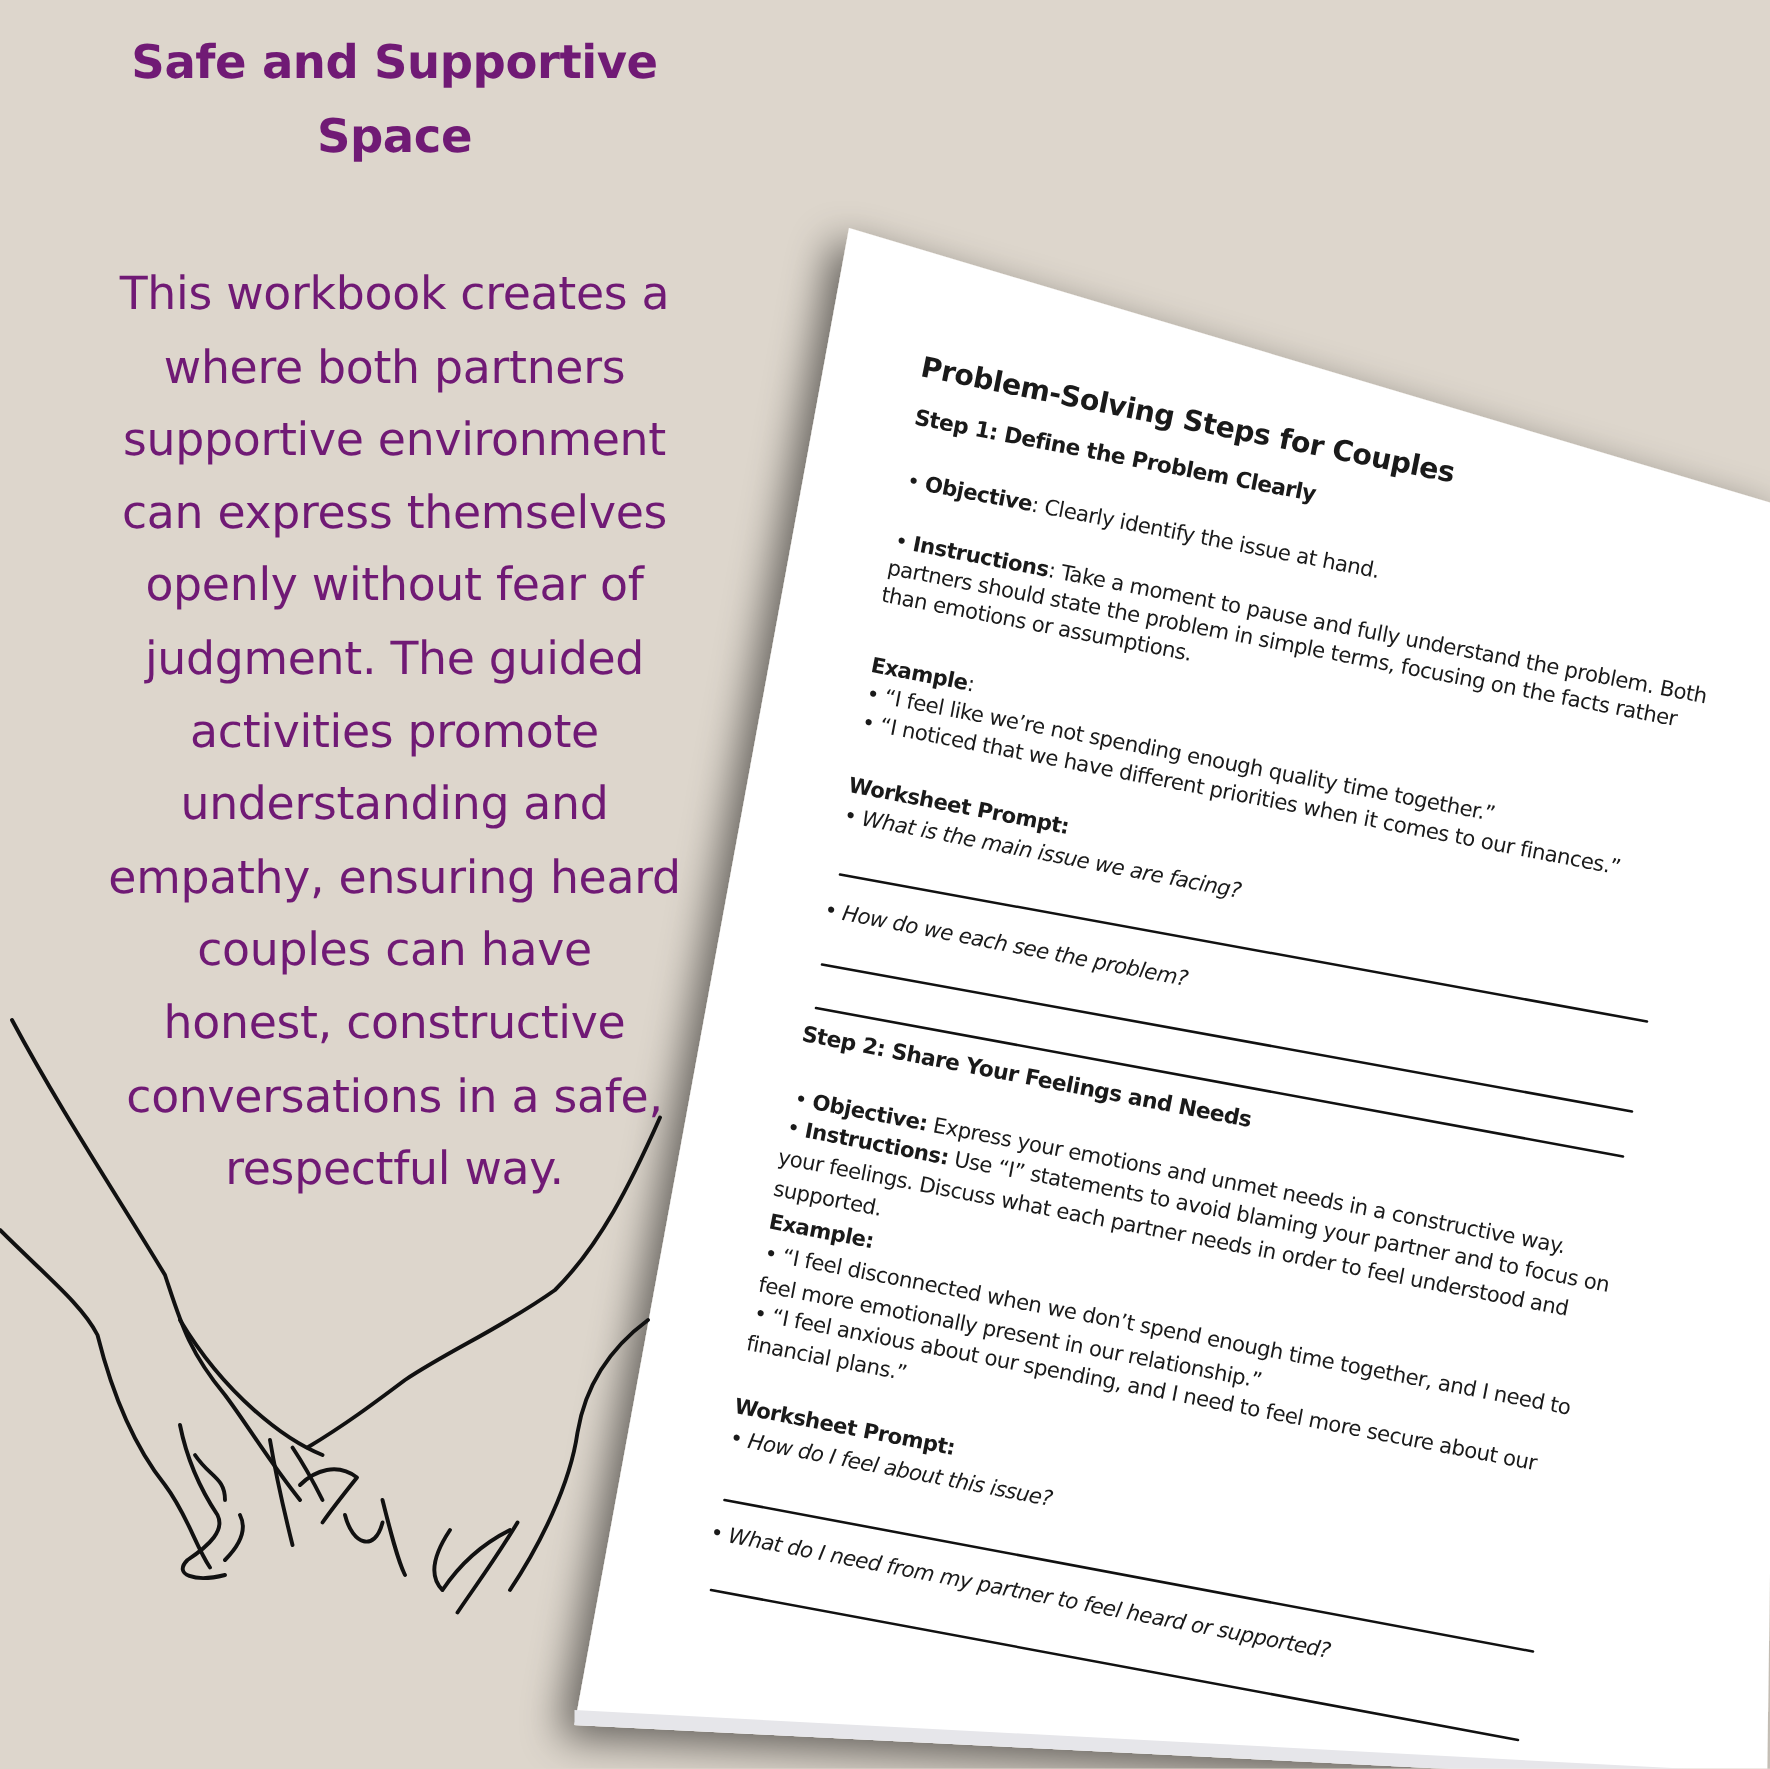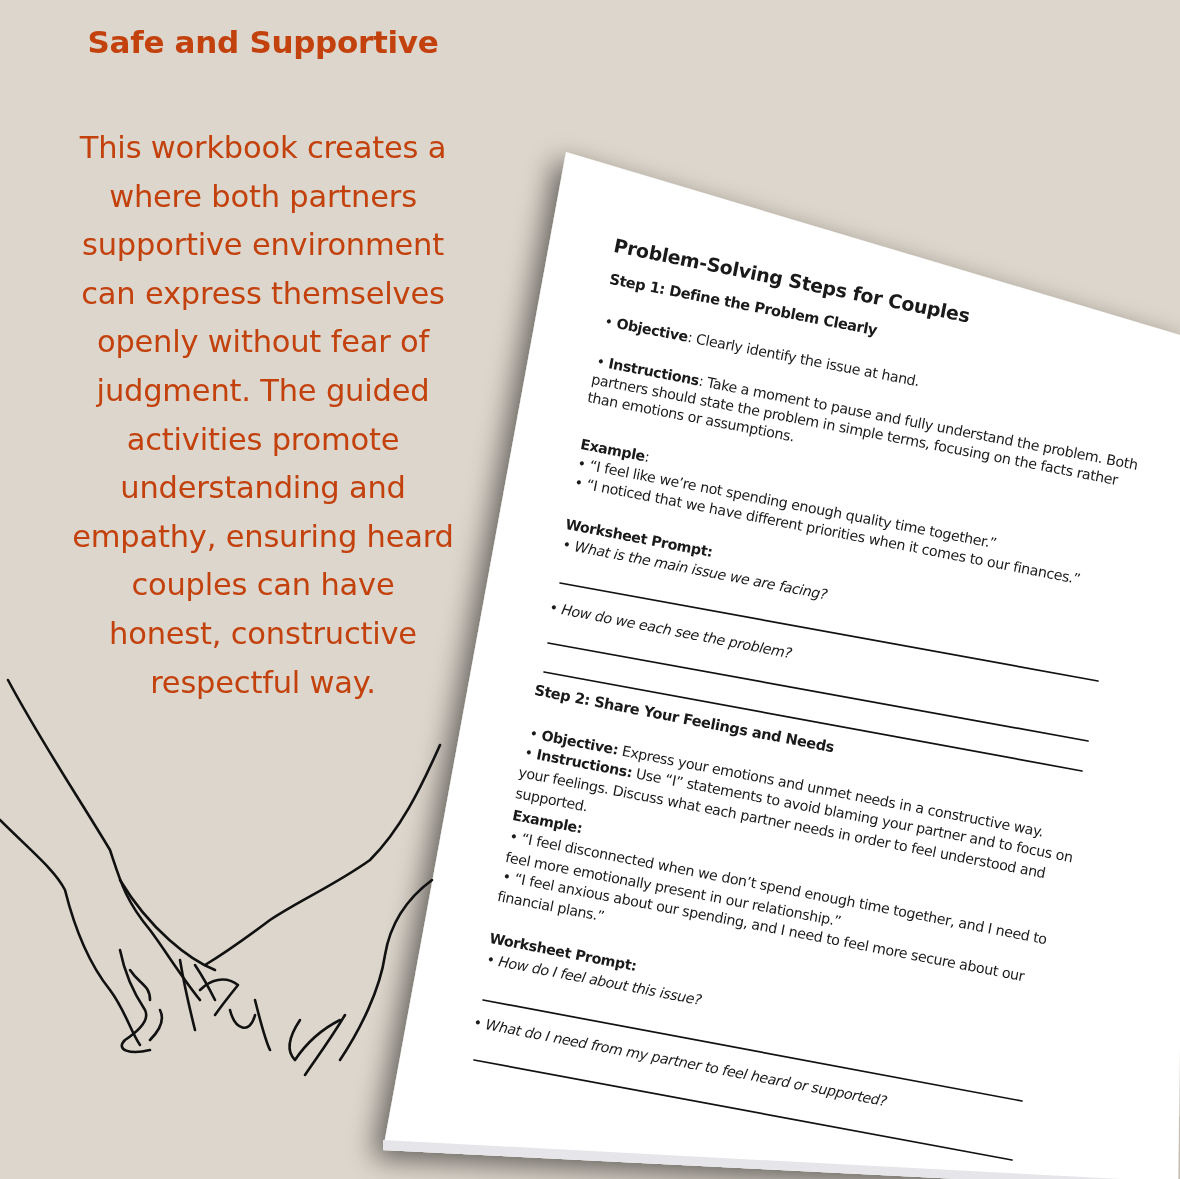--- a/index.html
+++ b/index.html
@@ -1,21 +1,21 @@
 <!DOCTYPE html>
 <html><head>
 <meta charset="utf-8">
 <style>
   html, body { margin: 0; padding: 0; }
   body {
     width: 1180px; height: 1179px; overflow: hidden; position: relative;
     background: #ddd6cc;
     font-family: "DejaVu Sans", sans-serif;
   }
-  .left-panel { position: absolute; left: 40px; top: 18px; width: 446px; text-align: center; color: #c2410c; z-index: 3; }
+  .left-panel { position: absolute; left: 40px; top: 18px; width: 446px; text-align: center; color: #701a75; z-index: 3; }
   .left-title { font-family: "DejaVu Sans", sans-serif; font-weight: bold; font-size: 31px; line-height: 49px; margin: 0; letter-spacing: -0.3px; }
   .left-body { font-family: "DejaVu Sans", sans-serif; font-size: 30.5px; line-height: 48.6px; margin: 0; margin-top: 57px; letter-spacing: -0.2px; }
   .left-body span { display: block; white-space: nowrap; }
   svg.layer { position: absolute; left: 0; top: 0; }
   .hands { z-index: 2; }
   .page { z-index: 1; }
   .lines { z-index: 5; }
   .t {
     position: absolute; white-space: nowrap; color: #1a1a1a;
     font-family: "DejaVu Sans", sans-serif;
@@ -28,33 +28,35 @@
   .t.title { font-size: 19px; font-weight: bold; letter-spacing: -0.3px; transform: rotate(11.3deg); }
   .t.step { font-size: 14.6px; font-weight: bold; letter-spacing: -0.4px; }
   .t.head { font-weight: bold; }
 </style>
 </head>
 <body>
 
 <div class="left-panel">
   <h1 class="left-title">
     <span style="display:block">Safe and Supportive</span>
+    <span style="display:block">Space</span>
   </h1>
   <p class="left-body">
     <span>This workbook creates a</span>
     <span>where both partners</span>
     <span>supportive environment</span>
     <span>can express themselves</span>
     <span>openly without fear of</span>
     <span>judgment. The guided</span>
     <span>activities promote</span>
     <span>understanding and</span>
     <span>empathy, ensuring heard</span>
     <span>couples can have</span>
     <span>honest, constructive</span>
+    <span>conversations in a safe,</span>
     <span>respectful way.</span>
   </p>
 </div>
 
 <svg class="layer hands" width="1180" height="1179">
   <g fill="none" stroke="#111" stroke-width="2.6" stroke-linecap="round" stroke-linejoin="round">
 
     <path d="M8,680 C40,740 80,800 110,850 C120,880 125,900 150,930 C165,950 180,975 200,1000"></path>
 
     <path d="M0,820 C30,850 55,870 65,890 C75,930 90,965 110,990 C125,1010 130,1030 140,1045"></path>

